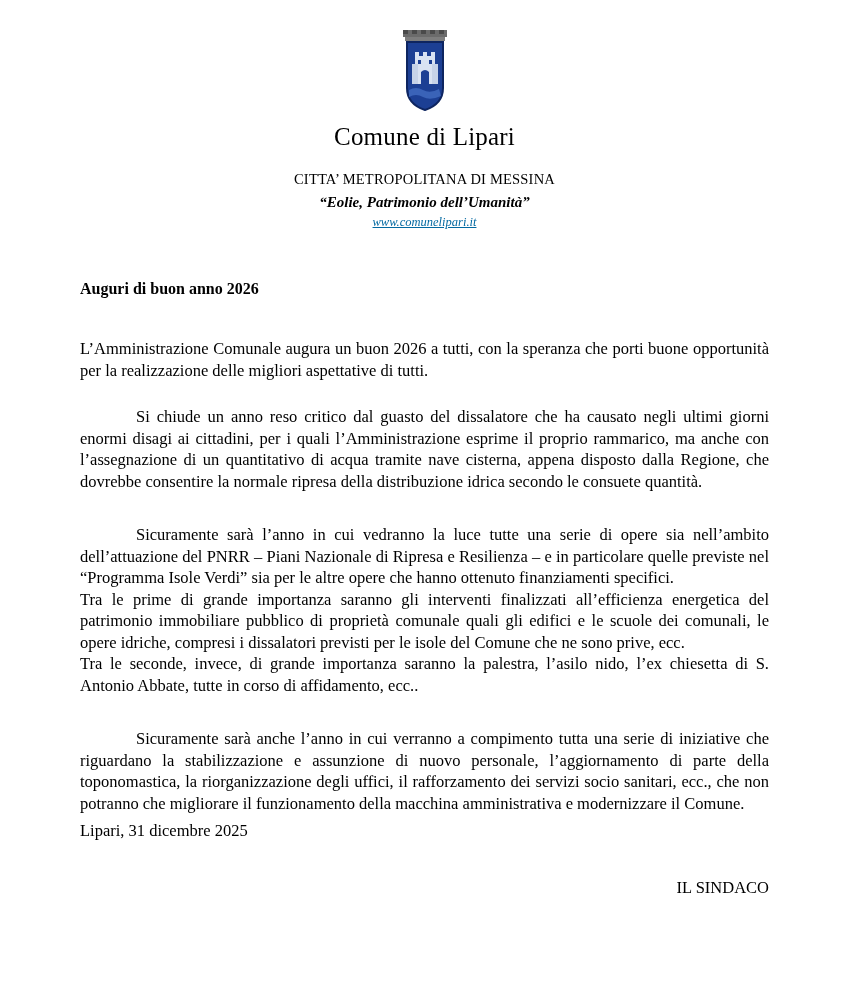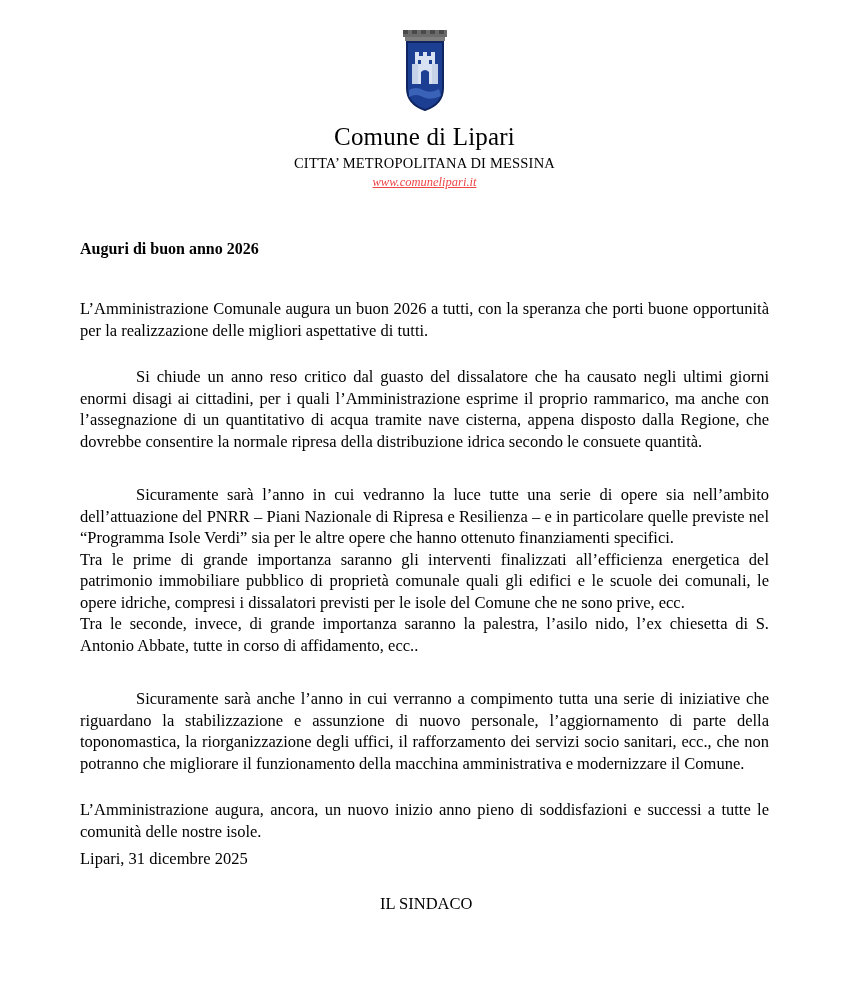--- a/index.html
+++ b/index.html
@@ -38,34 +38,34 @@
   .org-name {
     font-size: 25px;
     line-height: 30px;
     margin-top: 10px;
     letter-spacing: 0.2px;
   }
   .org-sub {
     font-size: 14.5px;
     line-height: 18px;
     letter-spacing: 0.2px;
-    margin-top: 2px;
+    margin-top: 18px;
   }
   .org-motto {
     font-size: 15px;
     font-weight: bold;
     font-style: italic;
     line-height: 20px;
     margin-top: 4px;
   }
   .org-url {
     font-size: 12.5px;
     line-height: 16px;
     margin-top: 11px;
-    color: #ef4444;
+    color: #0369a1;
     text-decoration: underline;
     font-style: italic;
   }
 
   
   .doc-title {
     text-align: left;
     font-size: 16px;
     font-weight: bold;
     margin-top: 50px;
@@ -84,22 +84,22 @@
   .para.indent { text-indent: 56px; margin-top: 32px; }
   .para.gap-top { margin-top: 25px; }
 
   .signoff-date {
     margin-top: 6px;
     font-size: 16.5px;
     line-height: 21.5px;
   }
 
   .signature {
-    margin-top: 22px;
-    text-align: left;
+    margin-top: 34px;
+    text-align: right;
     font-size: 16.5px;
     line-height: 23px;
     padding-left: 300px;
   }
   .signature .line { display: block; }
 </style>
 </head>
 <body>
 
 <div class="page">
@@ -129,33 +129,33 @@
         <path d="M27 58 V46 Q31 42 35 46 V58 Z" fill="#1c3f94"></path>
         <rect x="24" y="34" width="3" height="4" fill="#1c3f94"></rect>
         <rect x="35" y="34" width="3" height="4" fill="#1c3f94"></rect>
 
         <path d="M15 64 Q22 60 29 64 Q36 68 45 63 L47 70 Q36 75 29 71 Q22 67 15 71 Z" fill="#3a63b8"></path>
       </svg>
     </div>
 
     <div class="org-name">Comune di Lipari</div>
     <div class="org-sub">CITTA’ METROPOLITANA DI MESSINA</div>
+    <div class="org-motto">“Eolie, Patrimonio dell’Umanità”</div>
     <a class="org-url" href="#">www.comunelipari.it</a>
   </div>
 
   <div class="doc-title">Auguri di buon anno 2026</div>
 
   <div class="content">
     <p class="para">L’Amministrazione Comunale augura un buon 2026 a tutti, con la speranza che porti buone opportunità per la realizzazione delle migliori aspettative di tutti.</p>
     <p class="para indent gap-top">Si chiude un anno reso critico dal guasto del dissalatore che ha causato negli ultimi giorni enormi disagi ai cittadini, per i quali l’Amministrazione esprime il proprio rammarico, ma anche con l’assegnazione di un quantitativo di acqua tramite nave cisterna, appena disposto dalla Regione, che dovrebbe consentire la normale ripresa della distribuzione idrica secondo le consuete quantità.</p>
     <p class="para indent">Sicuramente sarà l’anno in cui vedranno la luce tutte una serie di opere sia nell’ambito dell’attuazione del PNRR – Piani Nazionale di Ripresa e Resilienza – e in particolare quelle previste nel “Programma Isole Verdi” sia per le altre opere che hanno ottenuto finanziamenti specifici.</p>
     <p class="para">Tra le prime di grande importanza saranno gli interventi finalizzati all’efficienza energetica del patrimonio immobiliare pubblico di proprietà comunale quali gli edifici e le scuole dei comunali, le opere idriche, compresi i dissalatori previsti per le isole del Comune che ne sono prive, ecc.</p>
     <p class="para">Tra le seconde, invece, di grande importanza saranno la palestra, l’asilo nido, l’ex chiesetta di S. Antonio Abbate, tutte in corso di affidamento, ecc..</p>
     <p class="para indent">Sicuramente sarà anche l’anno in cui verranno a compimento tutta una serie di iniziative che riguardano la stabilizzazione e assunzione di nuovo personale, l’aggiornamento di parte della toponomastica, la riorganizzazione degli uffici, il rafforzamento dei servizi socio sanitari, ecc., che non potranno che migliorare il funzionamento della macchina amministrativa e modernizzare il Comune.</p>
-    <p class="para gap-top">L’Amministrazione augura, ancora, un nuovo inizio anno pieno di soddisfazioni e successi a tutte le comunità delle nostre isole.</p>
 
     <div class="signoff-date">Lipari, 31 dicembre 2025</div>
 
     <div class="signature">
       <span class="line">IL SINDACO</span>
     </div>
   </div>
 
 </div>
 

